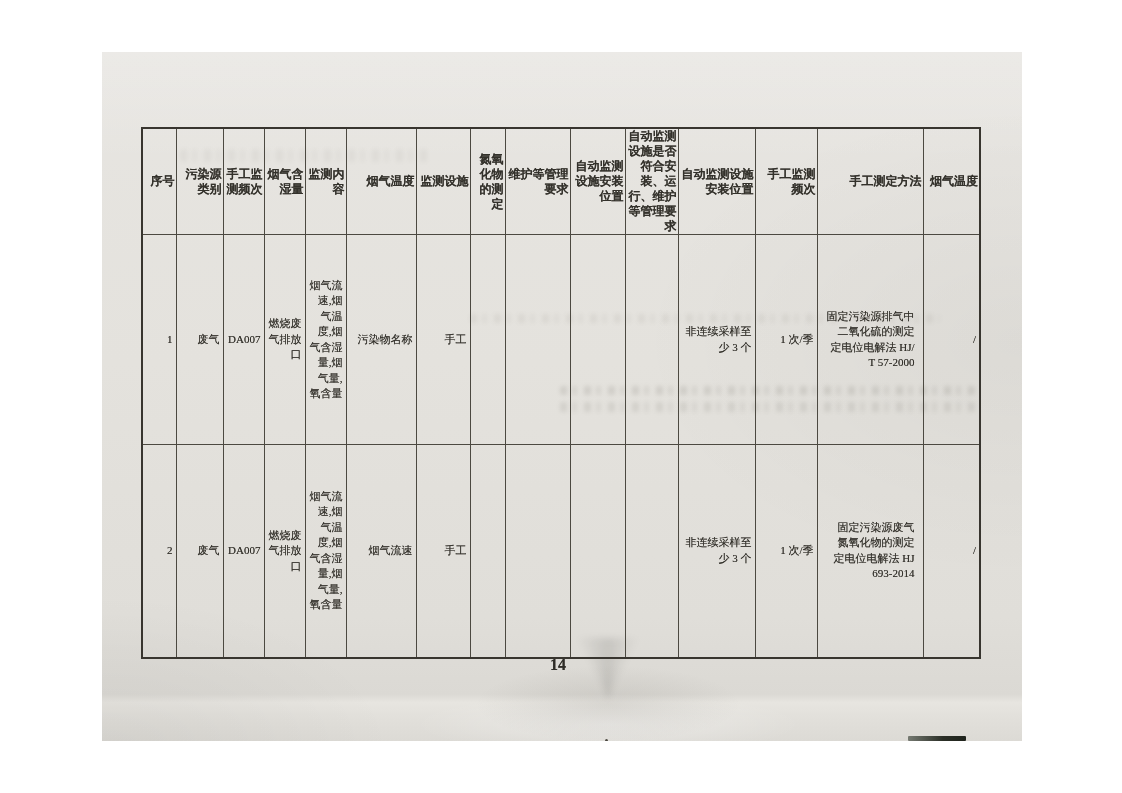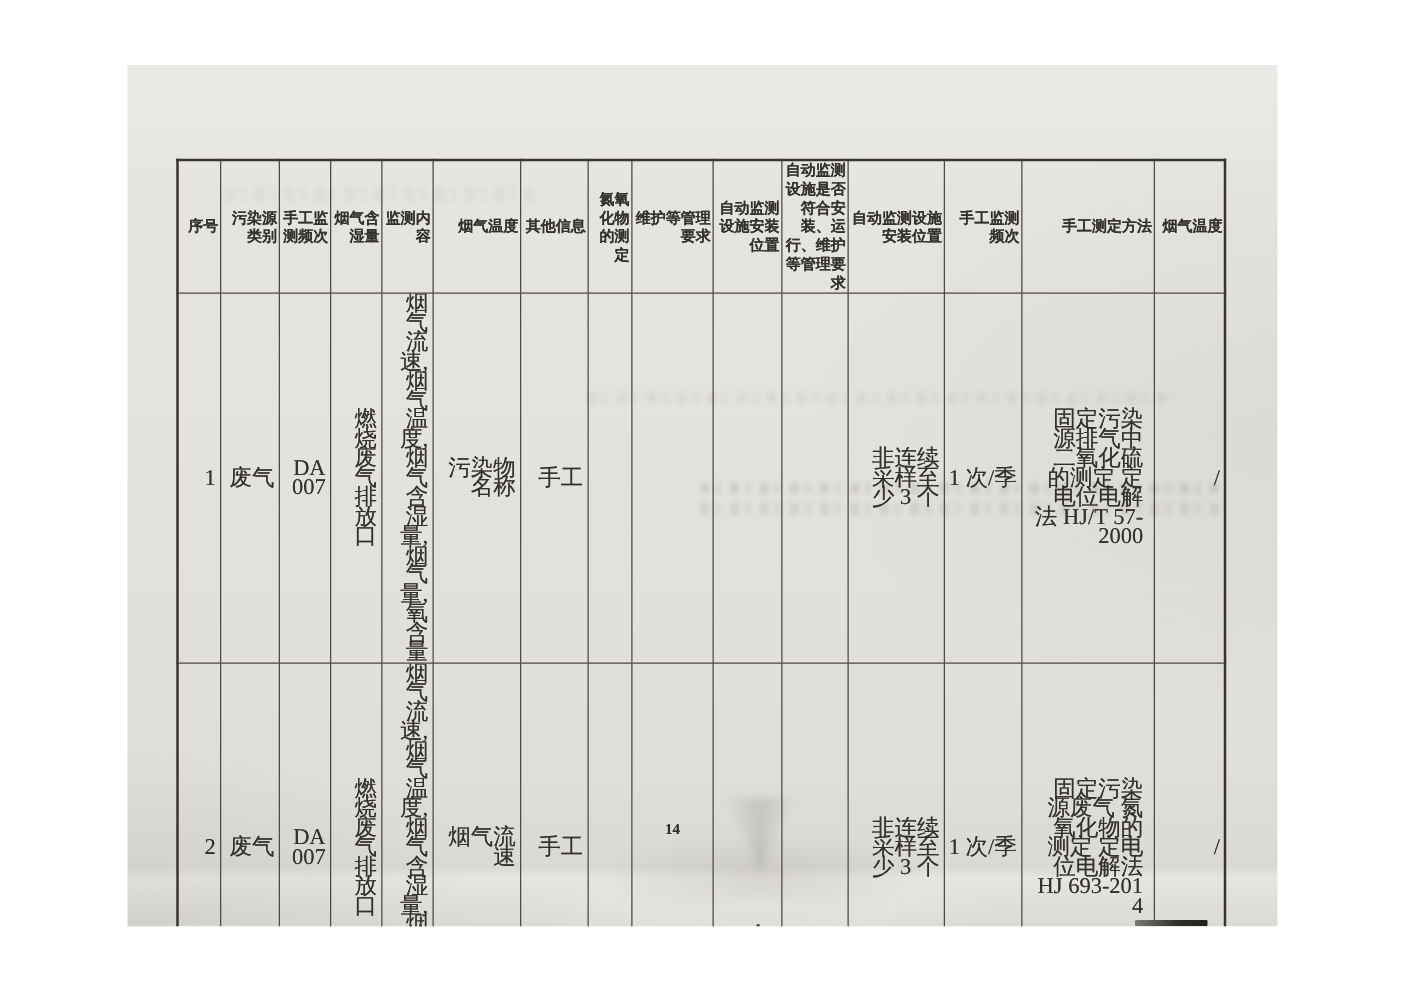--- a/index.html
+++ b/index.html
@@ -94,36 +94,36 @@
     overflow: hidden;
     text-shadow: 0 0 0.5px rgba(45,42,36,0.65);
   }
   .doc-table th {
     font-size: 12px;
     line-height: 15px;
     font-weight: 600;
     padding: 0 1px;
   }
   .doc-table td {
-    font-size: 18px;
+    font-size: 11px;
     line-height: 15.5px;
     font-weight: 500;
     padding: 0 3px;
   }
   .doc-table td.method { padding: 0 8px; }
   tr.hrow { height: 95px; }
   tr.r1  { height: 210px; }
   tr.r2  { height: 213px; }
   
   .page-num {
     position: absolute;
-    left: 420px; top: 604px;
+    left: 440px; top: 604px;
     width: 32px;
     text-align: center;
-    font-size: 12px;
+    font-size: 16px;
     font-weight: 600;
     color: #2f2d28;
     text-shadow: 0 0 0.5px rgba(45,42,36,0.6);
   }
 </style>
 </head>
 <body>
 
 <div id="canvas">
   <div class="photo">
@@ -153,21 +153,21 @@
           <col style="width:57px">
       </colgroup>
       <tbody>
           <tr class="hrow">
         <th>序号</th>
         <th>污染源类别</th>
         <th>手工监测频次</th>
         <th>烟气含湿量</th>
         <th>监测内容</th>
         <th>烟气温度</th>
-        <th>其他信息</th>
+        <th>监测设施</th>
         <th>氮氧化物的测定</th>
         <th>维护等管理要求</th>
         <th>自动监测设施安装位置</th>
         <th>自动监测设施是否符合安装、运行、维护等管理要求</th>
         <th>自动监测设施安装位置</th>
         <th>手工监测频次</th>
         <th>手工测定方法</th>
         <th>烟气温度</th>
       </tr>
       <tr class="r1">

